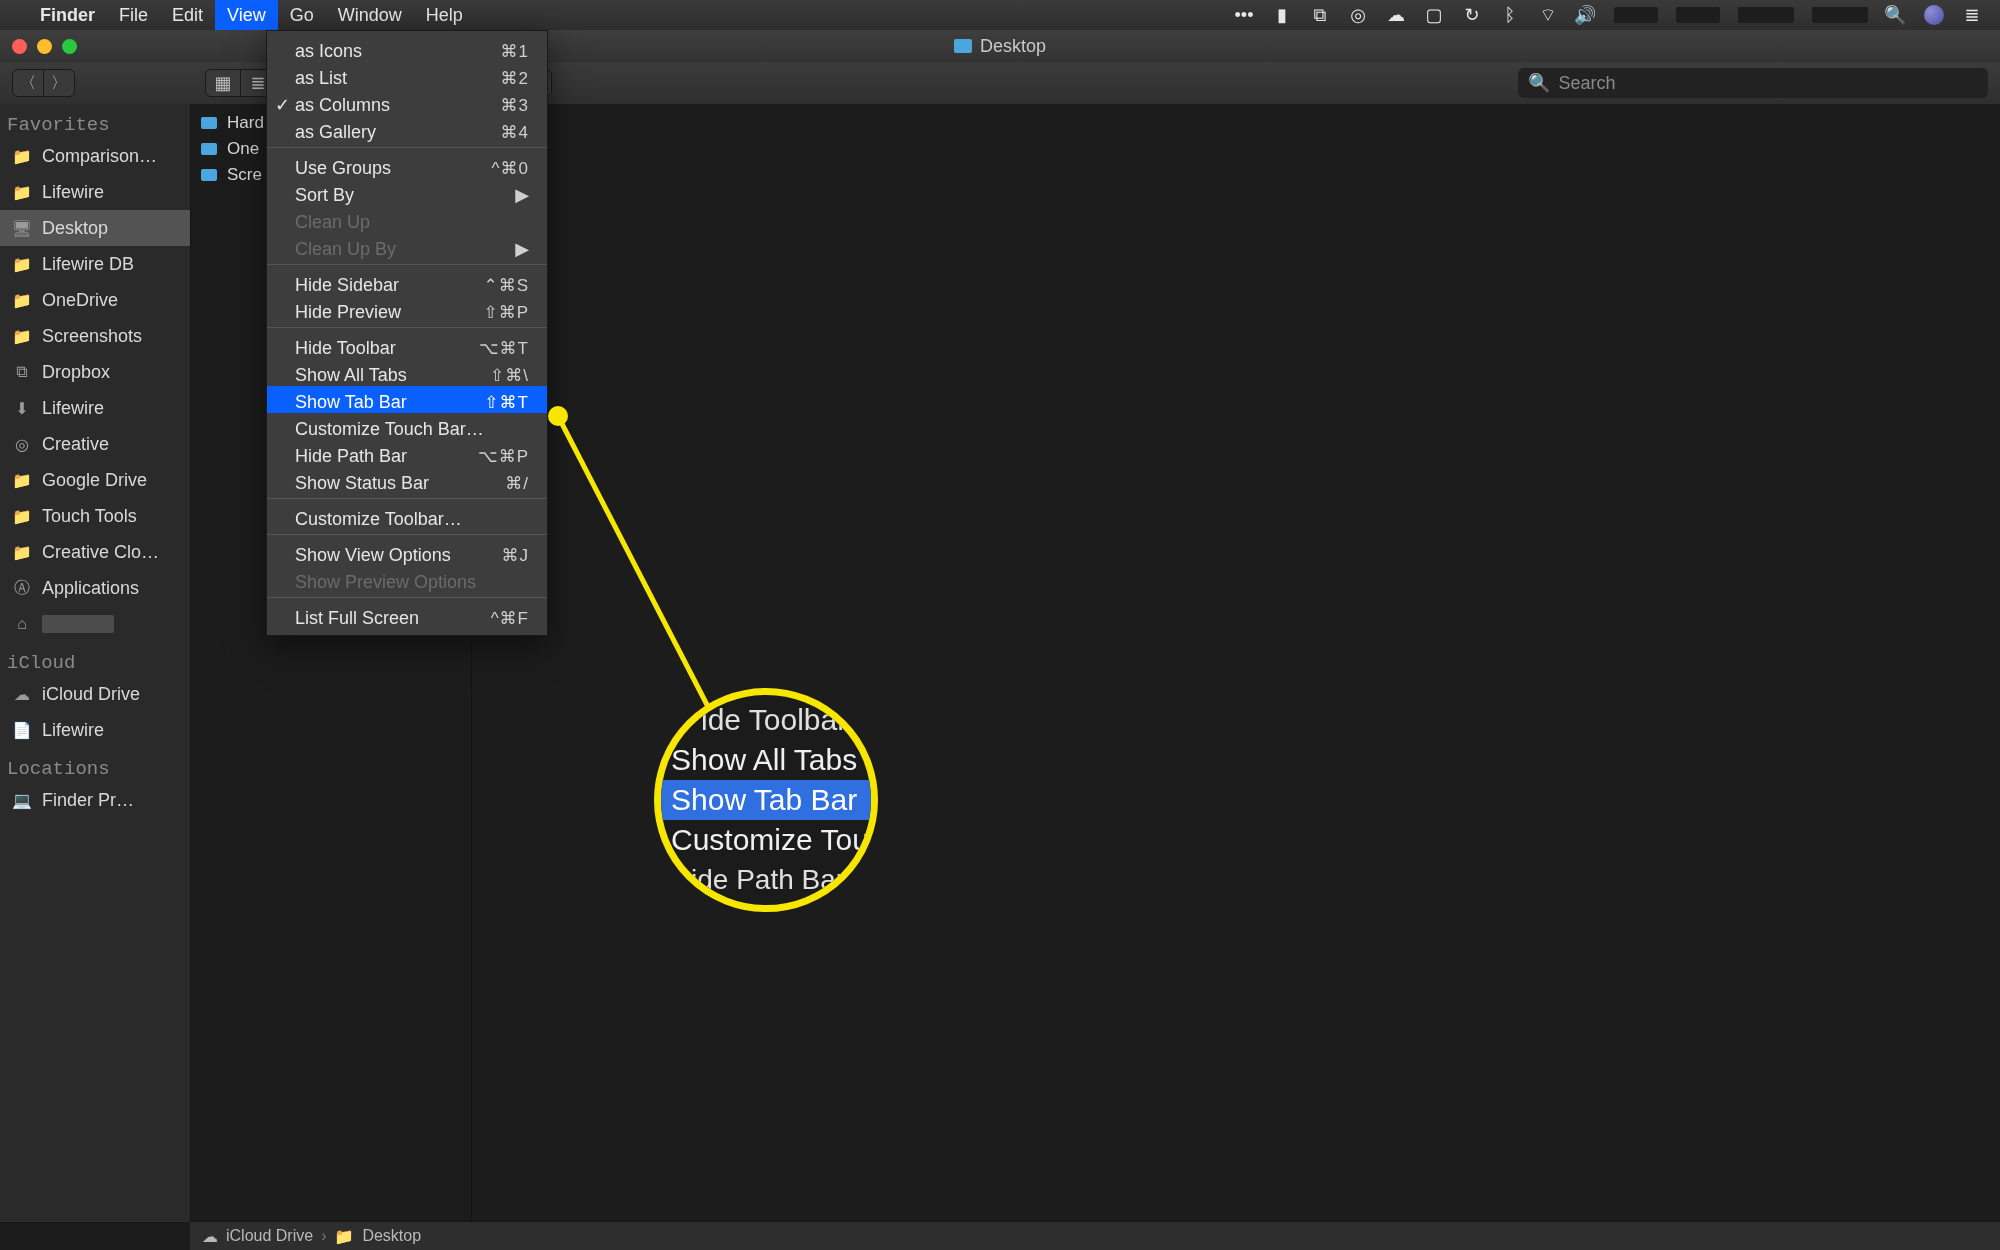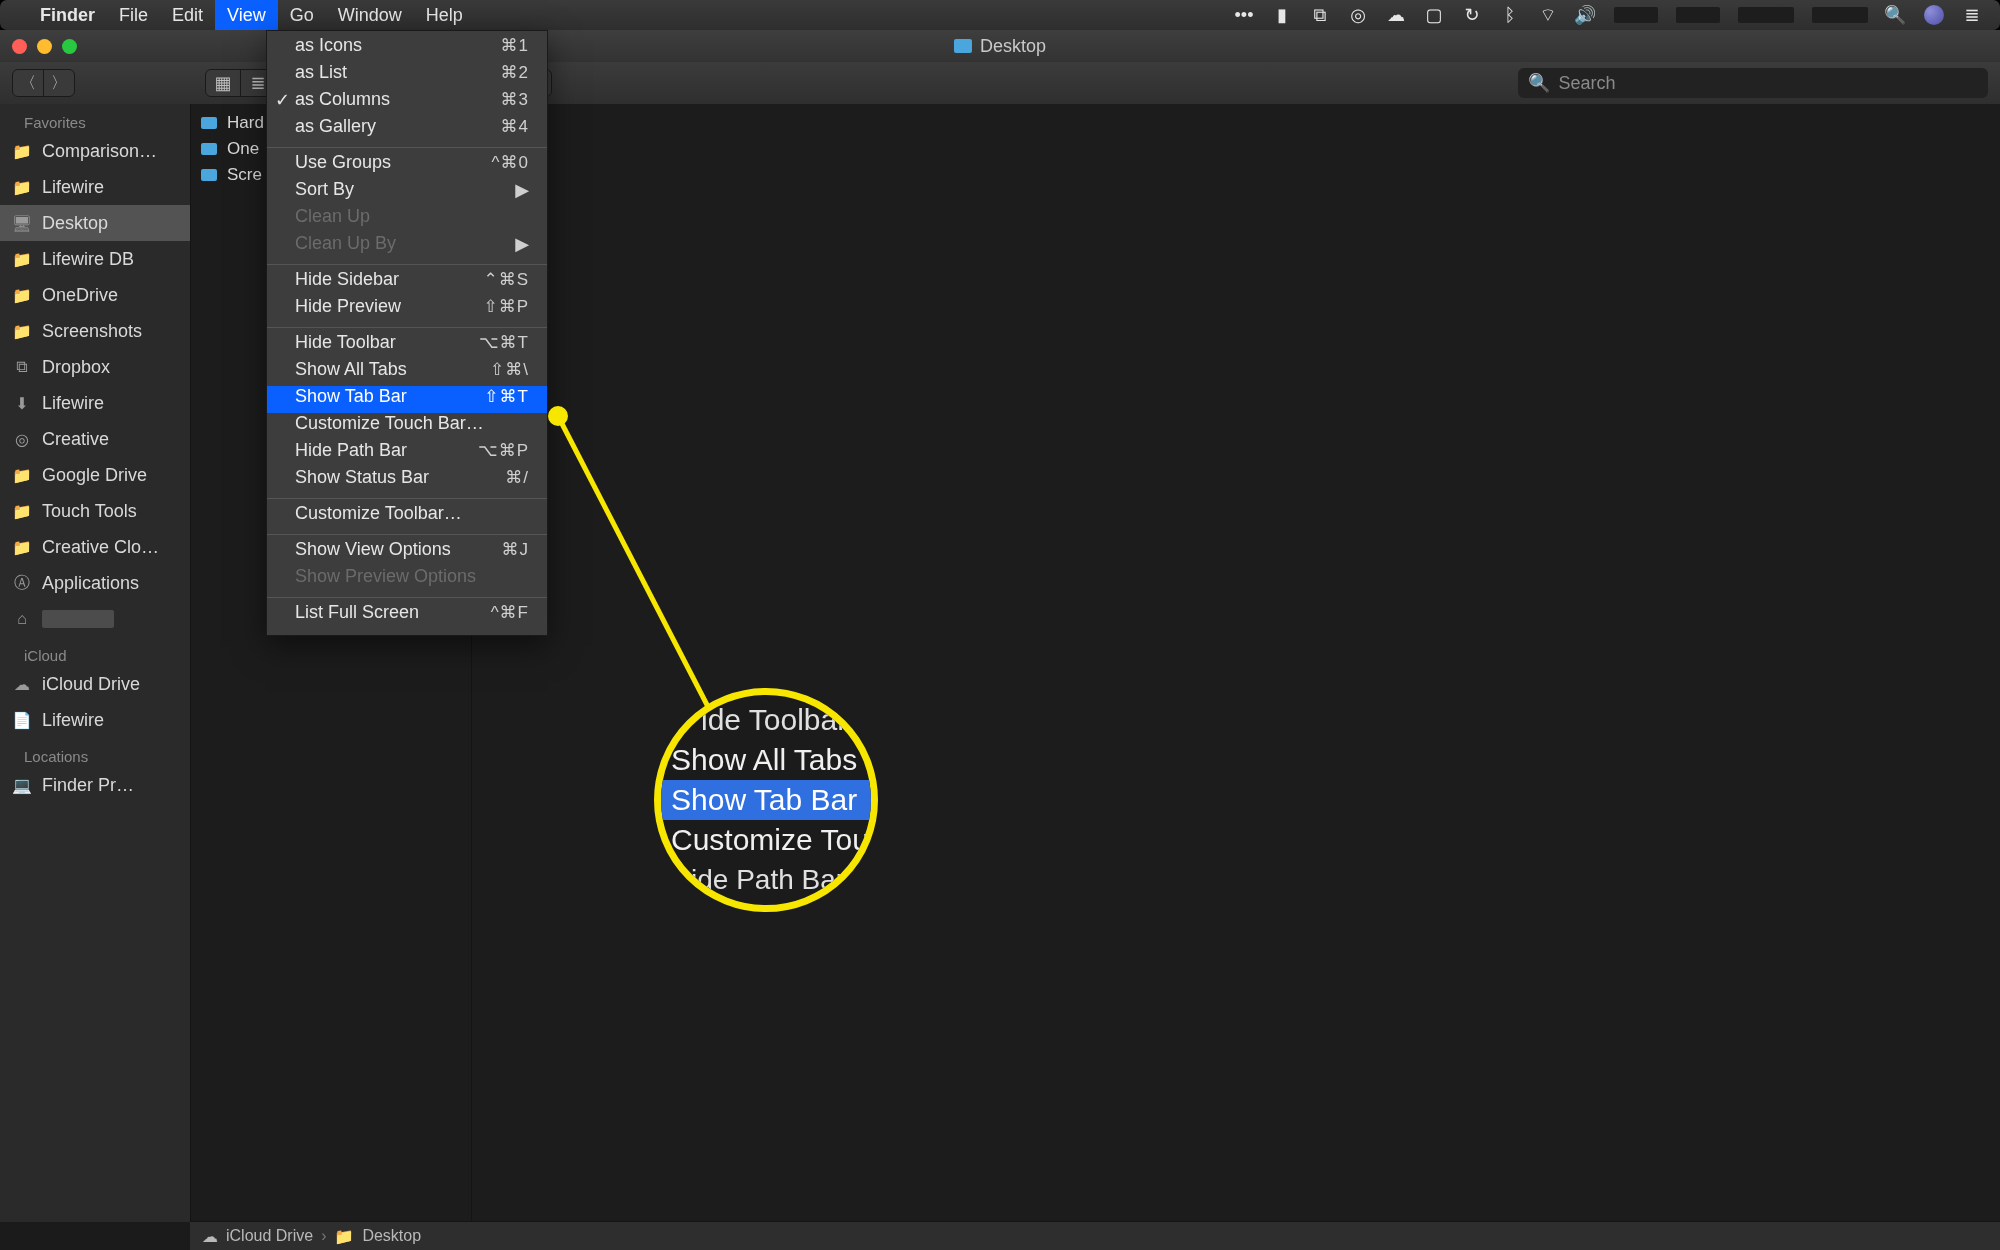--- a/index.html
+++ b/index.html
@@ -10,21 +10,21 @@
     --text:#d9d9d9;
     --text-dim:#8a8a8a;
     --text-dim2:#6b6b6b;
     --accent:#0a60ff;
     --accent2:#3a78f2;
     --hl:#f7e600;
     --sidebar-bg:#2a2a2a;
     --selected:#535353;
   }
   html,body{margin:0;padding:0;width:2000px;height:1250px;background:#000;font-family:-apple-system,BlinkMacSystemFont,"Helvetica Neue",Arial,sans-serif;color:var(--text);font-size:18px;overflow:hidden;}
-  .menubar{position:absolute;left:0;top:0;right:0;height:30px;background:linear-gradient(#3a3a3a,#2e2e2e);display:flex;align-items:center;padding:0 10px;color:#e6e6e6;font-size:18px;border-radius:7px;}
+  .menubar{position:absolute;left:0;top:0;right:0;height:30px;background:linear-gradient(#3a3a3a,#2e2e2e);display:flex;align-items:center;padding:0 10px;color:#e6e6e6;font-size:18px;}
   .menubar .apple{font-size:20px;margin-right:18px;}
   .menubar .m{padding:0 12px;height:30px;display:flex;align-items:center;}
   .menubar .m.active{background:var(--accent);color:#ffffff;}
   .menubar .spacer{flex:1;}
   .menubar .right{display:flex;align-items:center;gap:18px;padding-right:8px;}
   .menubar .right .ico{width:20px;height:20px;display:flex;align-items:center;justify-content:center;font-size:18px;}
   .menubar .right .blk{width:44px;height:16px;background:#1d1d1d;border-radius:2px;}
   .menubar .right .blk.big{width:56px;}
   .menubar .right .avatar{width:20px;height:20px;border-radius:50%;background:radial-gradient(circle at 30% 30%,#8e8ed8,#4d4da8);}
 
@@ -44,38 +44,38 @@
   .seg .btn+.btn{border-left:1px solid #1a1a1a;}
   .viewseg{display:flex;border:1px solid #1a1a1a;border-radius:6px;overflow:hidden;background:#3a3a3a;margin-left:130px;}
   .viewseg .vb{width:34px;height:26px;display:flex;align-items:center;justify-content:center;color:#bfbfbf;}
   .viewseg .vb+.vb{border-left:1px solid #1a1a1a;}
   .pillbtn{width:40px;height:26px;border:1px solid #1a1a1a;border-radius:6px;background:#3a3a3a;margin-left:164px;display:flex;align-items:center;justify-content:center;color:#bfbfbf;}
   .searchbox{position:absolute;right:12px;top:6px;width:450px;height:30px;background:#222;border-radius:6px;display:flex;align-items:center;padding:0 10px;color:#8a8a8a;}
   .searchbox .sico{margin-right:8px;}
 
   .body{position:absolute;left:0;top:74px;right:0;bottom:28px;display:flex;}
   .sidebar{width:190px;background:var(--sidebar-bg);overflow:hidden;border-right:1px solid #141414;}
-  .sidebar .section{padding:10px 24px 2px;color:var(--text-dim);font-size:15px;}
+  .sidebar .section{padding:10px 7px 2px;color:var(--text-dim);font-size:19px;font-family:Liberation Mono, monospace;}
   .sidebar .item{display:flex;align-items:center;gap:10px;height:36px;padding:0 12px;color:#d9d9d9;font-size:18px;}
   .sidebar .item.selected{background:var(--selected);}
   .sidebar .fico{width:20px;height:16px;display:inline-flex;align-items:center;justify-content:center;color:#9a9a9a;font-size:16px;}
   .sidebar .blurchip{width:72px;height:18px;background:#4c4c4c;border-radius:2px;display:inline-block;}
 
   .cols{flex:1;display:flex;position:relative;background:#1c1c1c;}
   .col{width:280px;border-right:1px solid #141414;padding-top:6px;}
   .col .fi{display:flex;align-items:center;gap:10px;height:26px;padding:0 10px;color:#d9d9d9;font-size:17px;}
   .col .fi .mini{width:16px;height:12px;border-radius:2px;background:#4aa6dd;display:inline-block;}
   .col .fi .chev{margin-left:auto;color:#8a8a8a;}
 
   .pathbar{position:absolute;left:190px;right:0;bottom:0;height:28px;background:#2e2e2e;border-top:1px solid #141414;display:flex;align-items:center;gap:8px;padding:0 12px;color:#b9b9b9;font-size:16px;}
   .pathbar .sep{color:#777;}
 
   
   .dropdown{position:absolute;left:266px;top:30px;width:280px;background:var(--menu-bg);border:1px solid #1a1a1a;box-shadow:0 10px 30px rgba(0,0,0,.5);padding:4px 0 6px;z-index:50;}
-  .dropdown .mi{display:flex;align-items:flex-start;height:27px;padding:0 18px 0 28px;color:#e6e6e6;font-size:18px;position:relative;}
+  .dropdown .mi{display:flex;align-items:flex-end;height:27px;padding:0 18px 0 28px;color:#e6e6e6;font-size:18px;position:relative;}
   .dropdown .mi .sc{margin-left:auto;color:#cfcfcf;font-size:17px;letter-spacing:1px;}
   .dropdown .mi.disabled{color:var(--text-dim2);}
   .dropdown .mi.hl{background:var(--accent);color:#fff;}
   .dropdown .mi.hl .sc{color:#fff;}
   .dropdown .sep{height:1px;margin:4px 0;background:#555;}
   .dropdown .mi .chk{position:absolute;left:8px;}
   .dropdown .mi .sub{margin-left:auto;color:#cfcfcf;}
 
   
   .callout-line{position:absolute;z-index:60;stroke:var(--hl);stroke-width:5;fill:none;}

